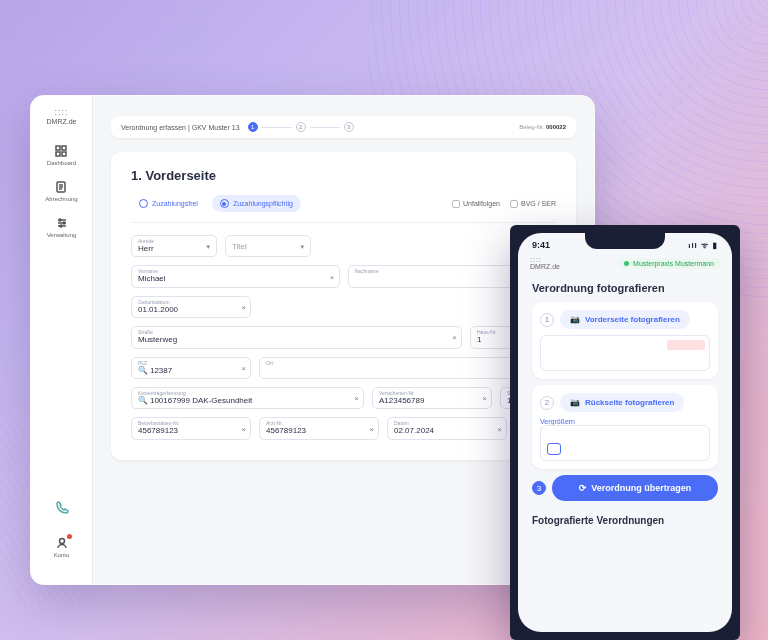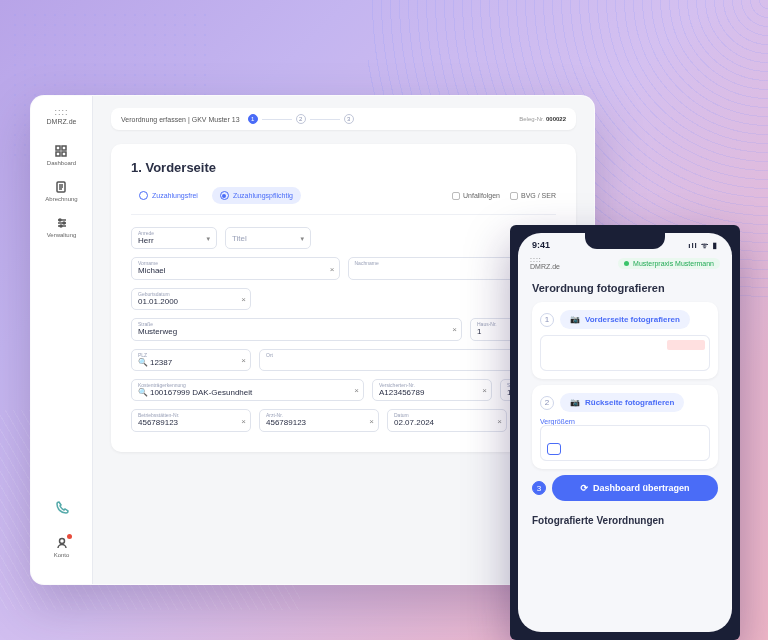--- a/index.html
+++ b/index.html
@@ -20,21 +20,21 @@
   border-right: 1px solid #e8eaf0; display: flex; flex-direction: column; align-items: center; padding-top: 12px; }
 .logo { font-size: 7px; color: #555; margin-bottom: 18px; text-align:center; line-height:1.1;}
 .logo-dots { font-size: 9px; letter-spacing: 1px; color:#888;}
 .nav-item { display: flex; flex-direction: column; align-items: center; gap: 2px;
   font-size: 6px; color: #666; margin-bottom: 14px; cursor: pointer; }
 .nav-item svg { width: 14px; height: 14px; stroke: #555; fill: none; stroke-width: 1.5; }
 .sidebar-bottom { margin-top: auto; margin-bottom: 12px; display:flex; flex-direction:column; gap:8px; align-items:center;}
 .badge-dot { position: relative; }
 .badge-dot::after { content:''; position:absolute; top:-2px; right:-3px; width:5px; height:5px; background:#e74c3c; border-radius:50%; }
 
-.main { position: absolute; left: 62px; right: 0; top: 0; bottom: 0; padding: 12px 18px; }
+.main { position: absolute; left: 62px; right: 0; top: 0; bottom: 0; padding: 20px 18px; }
 .topbar { display: flex; align-items: center; gap: 8px; background:#fff; border-radius:8px; padding:6px 10px; font-size:7px; color:#555; box-shadow:0 1px 2px rgba(0,0,0,.05); }
 .stepper { display:flex; align-items:center; gap:4px; }
 .step { width:10px; height:10px; border-radius:50%; border:1px solid #c0c6d8; font-size:6px; display:flex; align-items:center; justify-content:center; color:#8a92b0; background:#fff;}
 .step.active { background:#4a6cf7; border-color:#4a6cf7; color:#fff; }
 .step-line { width:30px; height:1px; background:#dde2ee;}
 .beleg { margin-left:auto; font-size:6px; color:#999; }
 .beleg b { color:#333; }
 
 .card { background:#fff; border-radius:10px; margin-top:14px; padding:16px 20px 20px; box-shadow:0 1px 3px rgba(0,0,0,.06); }
 h2.section-title { font-size:13px; font-weight:600; color:#2a2f45; margin-bottom:12px; }
@@ -314,19 +314,19 @@
         <div class="expand-link">Vergrößern</div>
         <div class="thumb">
             <span class="scan-ic"></span>
           </div>
       </div>
 
       <div class="step3-row">
         <span class="step-num filled">3</span>
         <div class="primary-btn">
           <span>⟳</span>
-          <span>Dashboard übertragen</span>
+          <span>Verordnung übertragen</span>
         </div>
       </div>
     </div>
     <div class="phone-footer-title">Fotografierte Verordnungen</div>
   </div>
 </div>
 
 </body></html>

